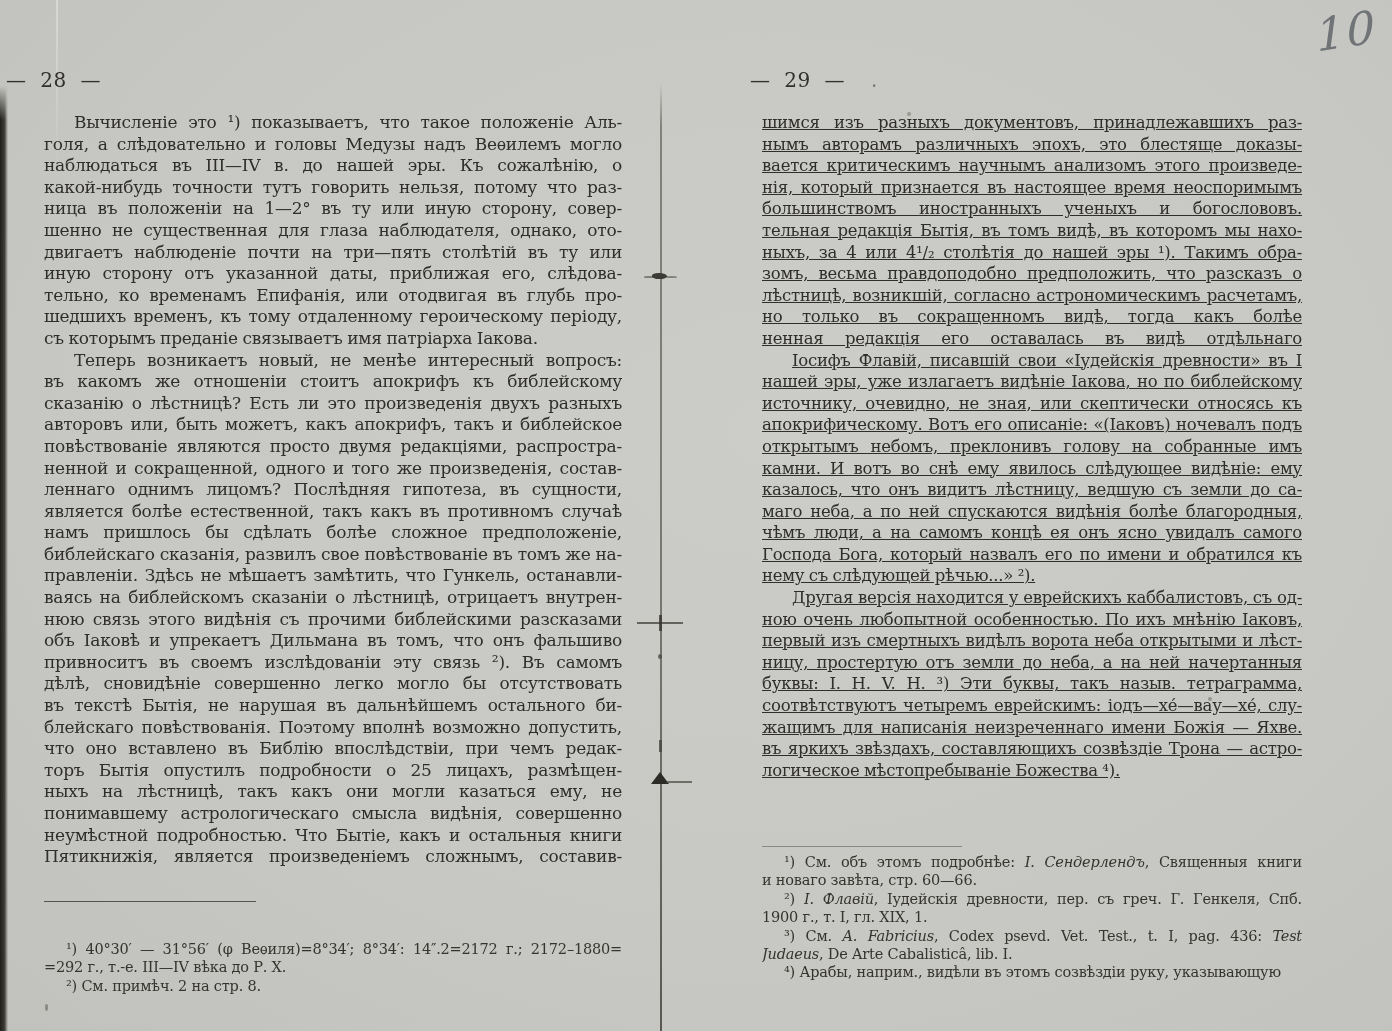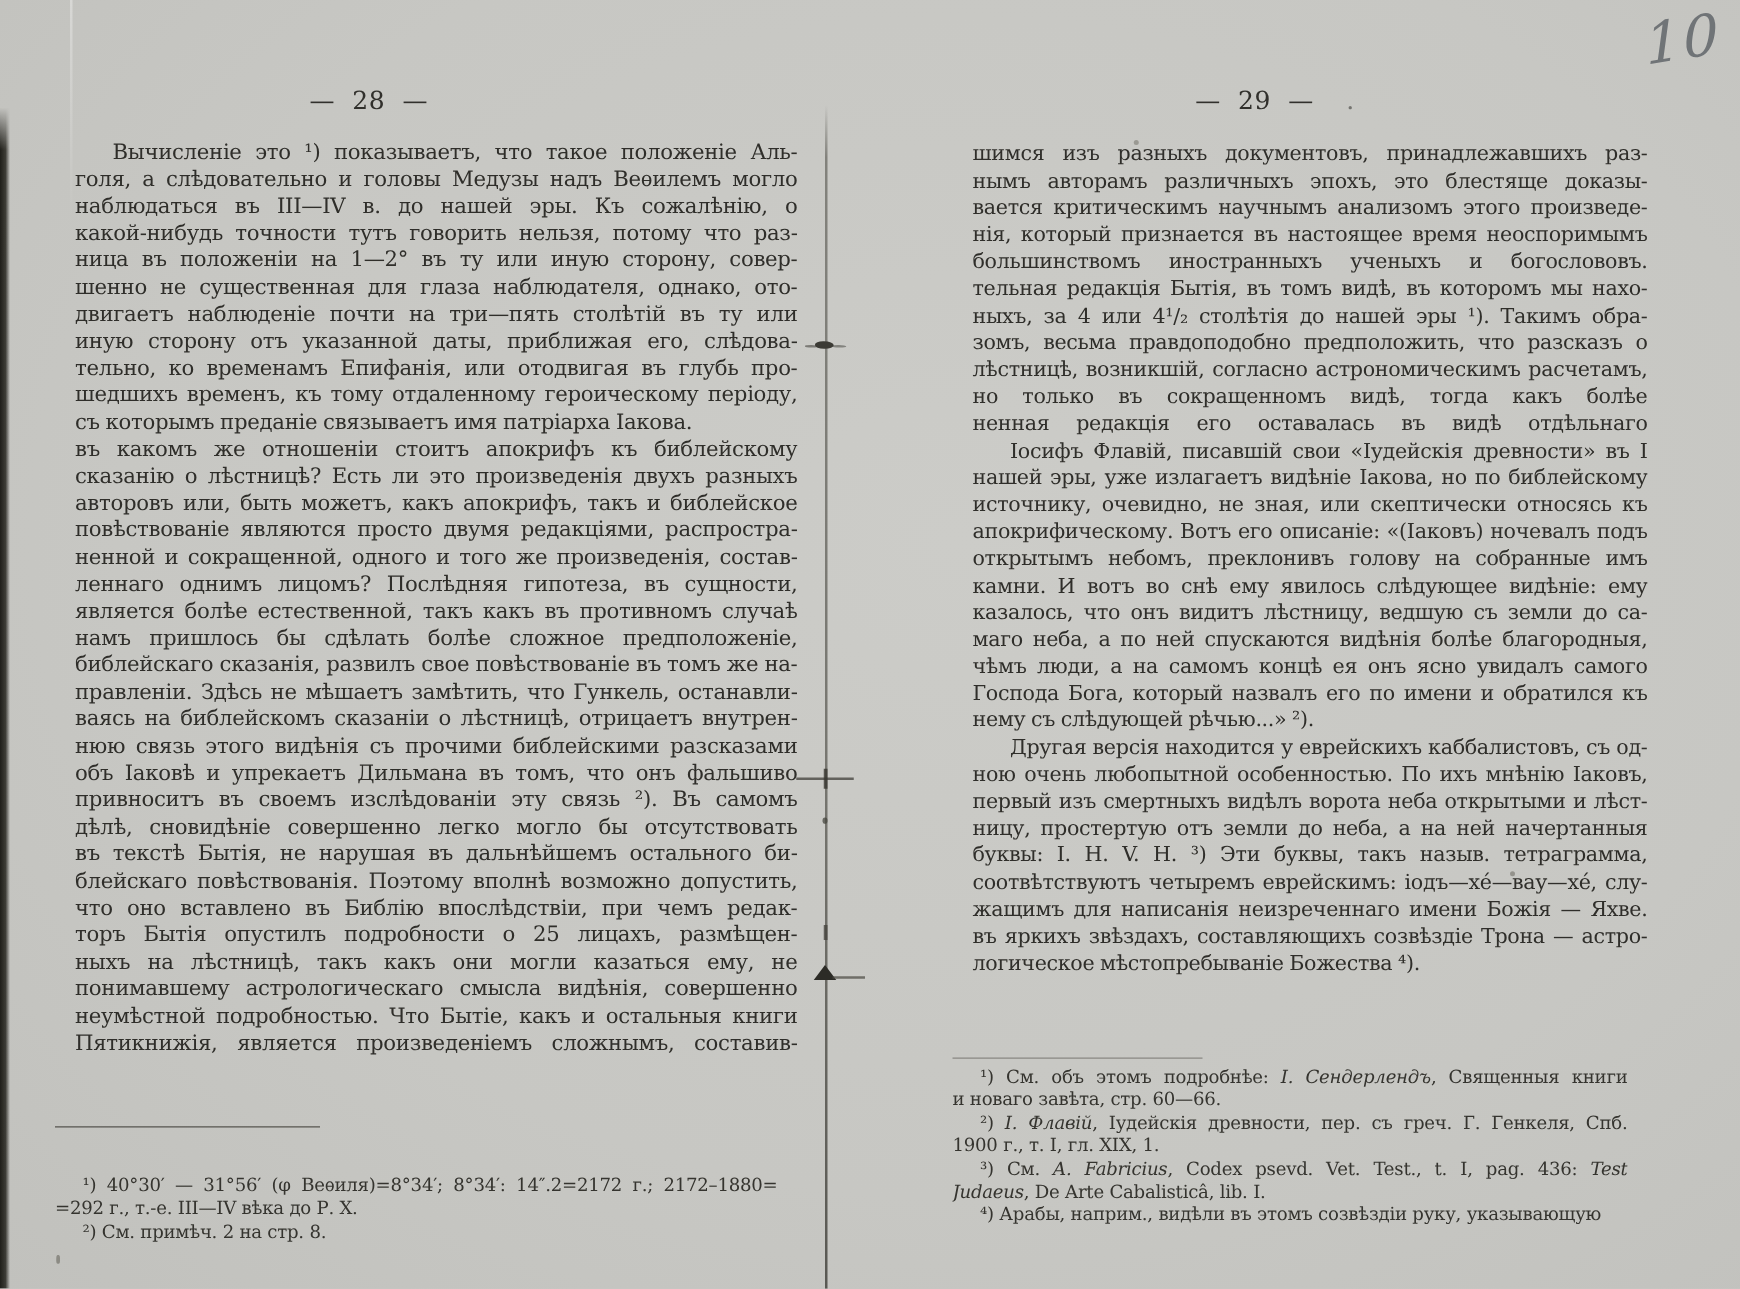--- a/index.html
+++ b/index.html
@@ -51,35 +51,35 @@
     font-style:italic;font-size:45px;color:#62666b;opacity:.85;
     transform:rotate(-9deg) skewX(-6deg);
     font-family:"DejaVu Serif",serif;letter-spacing:2px;
   }
 
   .page{position:absolute;top:0;height:1031px;color:#2f2e2a;}
   .page-left{left:44px;width:578px;}
   .page-right{left:762px;width:540px;}
 
   .pheader{
-    position:absolute;top:68px;left:0;width:100%;text-align:center;
+    position:absolute;top:68px;left:0;width:100%;text-align:left;
     font-size:20px;color:#31302c;letter-spacing:.5px;white-space:pre;
   }
   .page-left  .pheader{transform:translateX(-38px);}
   .page-right .pheader{transform:translateX(-12px);}
   .hdot{opacity:.55;padding-left:26px;}
 
-  .pbody{position:absolute;top:112px;left:16px;width:100%;}
+  .pbody{position:absolute;top:112px;left:0;width:100%;}
   .line{
     height:21.6px;line-height:21.6px;overflow:hidden;
     text-align:justify;text-align-last:justify;
     letter-spacing:-.25px;word-spacing:-.5px;white-space:normal;
   }
   .page-left  .line{font-size:17px;}
-  .page-right .line{font-size:16.5px;}
+  .page-right .line{font-size:16.5px;text-decoration:underline;}
   .line.end{text-align-last:left;}
   .line.indent{text-indent:30px;}
 
   .fnsep{position:absolute;left:0;border-top:1.6px solid rgba(66,65,59,.85);}
   .page-left  .fnsep{top:901px;width:212px;}
   .page-right .fnsep{top:846px;width:200px;border-top-color:rgba(96,95,88,.6);}
 
   .pfoot{position:absolute;left:0;width:100%;color:#35342f;}
   .page-left  .pfoot{top:940px;}
   .page-right .pfoot{top:853px;}
@@ -121,20 +121,21 @@
         <div class="line">голя, а слѣдовательно и головы Медузы надъ Веѳилемъ могло</div>
         <div class="line">наблюдаться въ III—IV в. до нашей эры. Къ сожалѣнію, о</div>
         <div class="line">какой-нибудь точности тутъ говорить нельзя, потому что раз-</div>
         <div class="line">ница въ положеніи на 1—2° въ ту или иную сторону, совер-</div>
         <div class="line">шенно не существенная для глаза наблюдателя, однако, ото-</div>
         <div class="line">двигаетъ наблюденіе почти на три—пять столѣтій въ ту или</div>
         <div class="line">иную сторону отъ указанной даты, приближая его, слѣдова-</div>
         <div class="line">тельно, ко временамъ Епифанія, или отодвигая въ глубь про-</div>
         <div class="line">шедшихъ временъ, къ тому отдаленному героическому періоду,</div>
         <div class="line end">съ которымъ преданіе связываетъ имя патріарха Іакова.</div>
+        <div class="line indent">Теперь возникаетъ новый, не менѣе интересный вопросъ:</div>
         <div class="line">въ какомъ же отношеніи стоитъ апокрифъ къ библейскому</div>
         <div class="line">сказанію о лѣстницѣ? Есть ли это произведенія двухъ разныхъ</div>
         <div class="line">авторовъ или, быть можетъ, какъ апокрифъ, такъ и библейское</div>
         <div class="line">повѣствованіе являются просто двумя редакціями, распростра-</div>
         <div class="line">ненной и сокращенной, одного и того же произведенія, состав-</div>
         <div class="line">леннаго однимъ лицомъ? Послѣдняя гипотеза, въ сущности,</div>
         <div class="line">является болѣе естественной, такъ какъ въ противномъ случаѣ</div>
         <div class="line">намъ пришлось бы сдѣлать болѣе сложное предположеніе,</div>
         <div class="line">библейскаго сказанія, развилъ свое повѣствованіе въ томъ же на-</div>
         <div class="line">правленіи. Здѣсь не мѣшаетъ замѣтить, что Гункель, останавли-</div>

